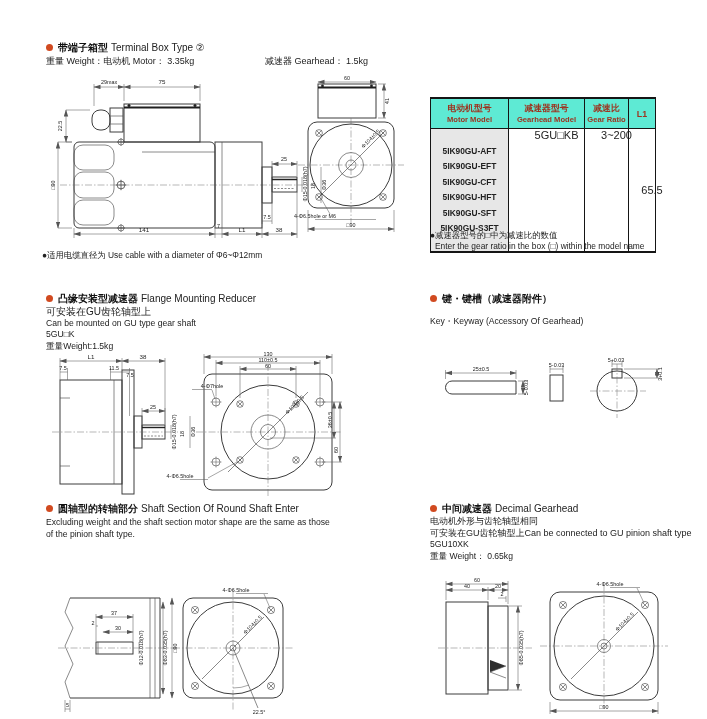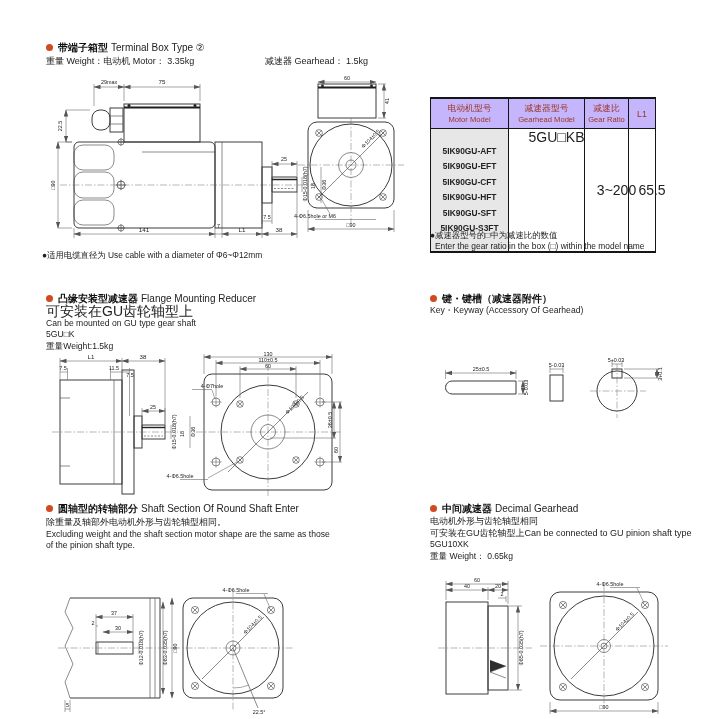--- a/index.html
+++ b/index.html
@@ -10,31 +10,31 @@
   .sec .zh{font-weight:bold;color:#111;}
   .sec .en{color:#222;margin-left:3px;}
   .bullet{display:inline-block;width:7px;height:7px;border-radius:50%;background:#d14a20;
           margin-right:5px;vertical-align:middle;position:relative;top:-1px;}
   .txt{position:absolute;font-size:9px;color:#222;white-space:nowrap;}
   .lines{position:absolute;font-size:8.6px;line-height:11.5px;color:#222;white-space:nowrap;}
   
   .gtable{position:absolute;left:430px;top:97px;width:226px;
           border-top:2px solid #151515;border-bottom:2px solid #151515;font-size:8.6px;}
   .trow{display:flex;}
-  .thead{background:#c4b5fd;border-bottom:1.8px solid #151515;color:#9c3420;}
+  .thead{background:#5eead4;border-bottom:1.8px solid #151515;color:#9c3420;font-weight:bold;}
   .cell{box-sizing:border-box;border-left:1px solid #151515;display:flex;flex-direction:column;
         align-items:center;justify-content:center;text-align:center;}
   .cell:last-child{border-right:1px solid #151515;}
-  .c1{width:78px;}.c2{width:76px;justify-content:space-between;}.c3{width:44px;}.c4{width:28px;}
+  .c1{width:78px;}.c2{width:76px;justify-content:space-between;}.c3{width:44px;justify-content:space-between;}.c4{width:28px;}
   .thead .cell{padding:4px 0;}
   .thead .zh{font-size:8.8px;}
   .thead .en{font-size:7.6px;}
   .tbody .c1{background:#e7e7e7;padding:15px 0;}
   .model{font-size:8.4px;font-weight:bold;line-height:15.4px;color:#222;}
-  .val{font-size:14px;color:#222;padding-left:20px;}
+  .val{font-size:11px;color:#222;padding-left:20px;}
   .tnote{position:absolute;left:430px;top:230px;font-size:8.4px;line-height:11px;color:#222;white-space:nowrap;}
   
   svg{overflow:visible;}
   .o{fill:none;stroke:#3c3c3c;stroke-width:1;}
   .o2{fill:none;stroke:#4a4a4a;stroke-width:.65;}
   .d{fill:none;stroke:#5e5e5e;stroke-width:.55;}
   .c{fill:none;stroke:#6e6e6e;stroke-width:.5;stroke-dasharray:7 2 1.5 2;}
   .t{font-family:"Liberation Sans",sans-serif;font-size:6.2px;fill:#1d1d1d;text-anchor:middle;}
   .ts{font-family:"Liberation Sans",sans-serif;font-size:5.4px;fill:#1d1d1d;text-anchor:middle;}
   .thick{stroke:#1e1e1e;stroke-width:2;}
@@ -206,21 +206,21 @@
 </div>
 <div class="tnote">
   <div>●减速器型号的□中为减速比的数值</div>
   <div style="padding-left:5px">Enter the gear ratio in the box (□) within the model name</div>
 </div>
 
 <div class="sec" style="left:46px;top:292px">
   <span class="bullet"></span><span class="zh">凸缘安装型减速器</span><span class="en">Flange Mounting Reducer</span>
 </div>
 <div class="lines" style="left:46px;top:306px">
-  <div style="font-size:14px">可安装在GU齿轮轴型上</div>
+  <div style="font-size:10px">可安装在GU齿轮轴型上</div>
   <div>Can be mounted on GU type gear shaft</div>
   <div>5GU□K</div>
   <div>重量Weight:1.5kg</div>
 </div>
 
 <svg class="abs" style="left:46px;top:352px" width="298" height="150" viewBox="0 0 298 150">
   <defs>
     <marker id="a2" markerWidth="8" markerHeight="6" refX="6.5" refY="2.2" orient="auto-start-reverse" markerUnits="userSpaceOnUse">
       <path d="M0,0L7,2.2L0,4.4z" fill="#555"></path>
       </marker>
@@ -317,21 +317,21 @@
     <line class="d" x1="288" y1="50" x2="288" y2="86" marker-start="url(#a2)" marker-end="url(#a2)"></line>
     <line class="d" x1="294" y1="50" x2="294" y2="110" marker-start="url(#a2)" marker-end="url(#a2)"></line>
     <text class="ts" transform="rotate(-90 285.5 68)" x="285.5" y="68">36±0.5</text>
     <text class="ts" transform="rotate(-90 292 98)" x="292" y="98">60</text>
   </g>
 </svg>
 
 <div class="sec" style="left:430px;top:292px">
   <span class="bullet"></span><span class="zh">键・键槽（减速器附件）</span>
 </div>
-<div class="lines" style="left:430px;top:305px">
+<div class="lines" style="left:430px;top:316px">
   <div>Key・Keyway (Accessory Of Gearhead)</div>
 </div>
 
 <svg class="abs" style="left:432px;top:334px" width="265" height="90" viewBox="0 0 265 90">
   <defs>
     <marker id="a3" markerWidth="8" markerHeight="6" refX="6.5" refY="2.2" orient="auto-start-reverse" markerUnits="userSpaceOnUse">
       <path d="M0,0L7,2.2L0,4.4z" fill="#555"></path>
       </marker>
   </defs>
   <g>
@@ -365,21 +365,20 @@
       <line class="d" x1="192" y1="44" x2="228" y2="44"></line>
     <line class="d" x1="225" y1="35" x2="225" y2="44" marker-start="url(#a3)" marker-end="url(#a3)"></line>
     <text class="ts" transform="rotate(-90 230 40)" x="230" y="40">3+0.1</text>
   </g>
 </svg>
 
 <div class="sec" style="left:46px;top:502px">
   <span class="bullet"></span><span class="zh">圆轴型的转轴部分</span><span class="en">Shaft Section Of Round Shaft Enter</span>
 </div>
 <div class="lines" style="left:46px;top:517px">
-  <div style="font-size:9px">除重量及轴部外电动机外形与齿轮轴型相同。</div>
   <div>Excluding weight and the shaft section motor shape are the same as those</div>
   <div>of the pinion shaft type.</div>
 </div>
 
 <svg class="abs" style="left:46px;top:562px" width="248" height="155" viewBox="0 0 248 155">
   <defs>
     <marker id="a4" markerWidth="8" markerHeight="6" refX="6.5" refY="2.2" orient="auto-start-reverse" markerUnits="userSpaceOnUse">
       <path d="M0,0L7,2.2L0,4.4z" fill="#555"></path>
       </marker>
     <g id="sc4">

